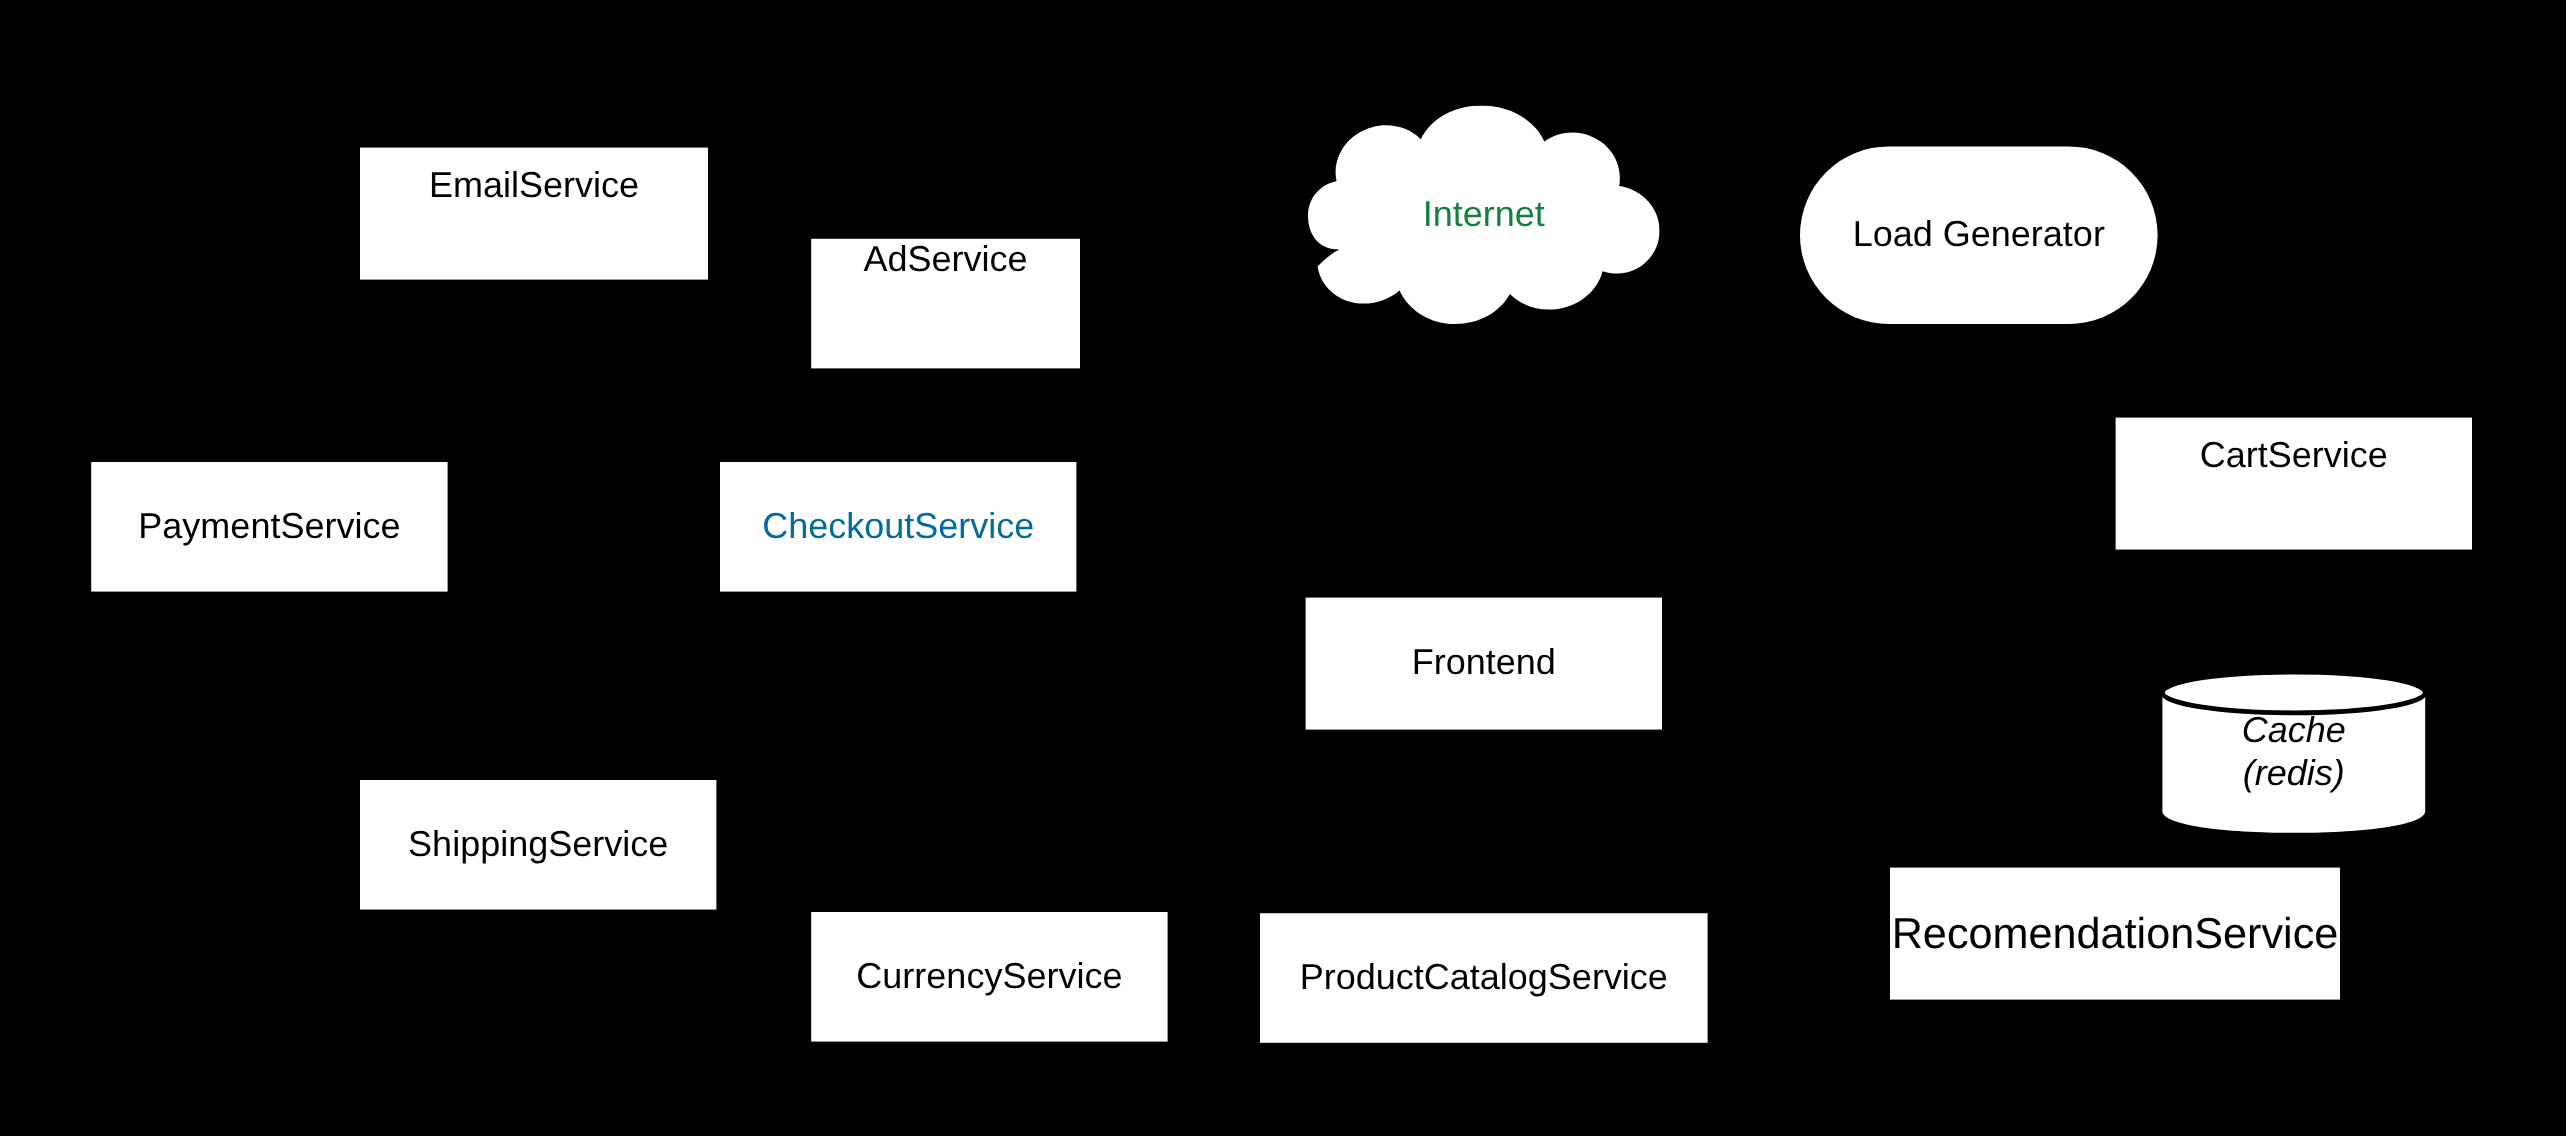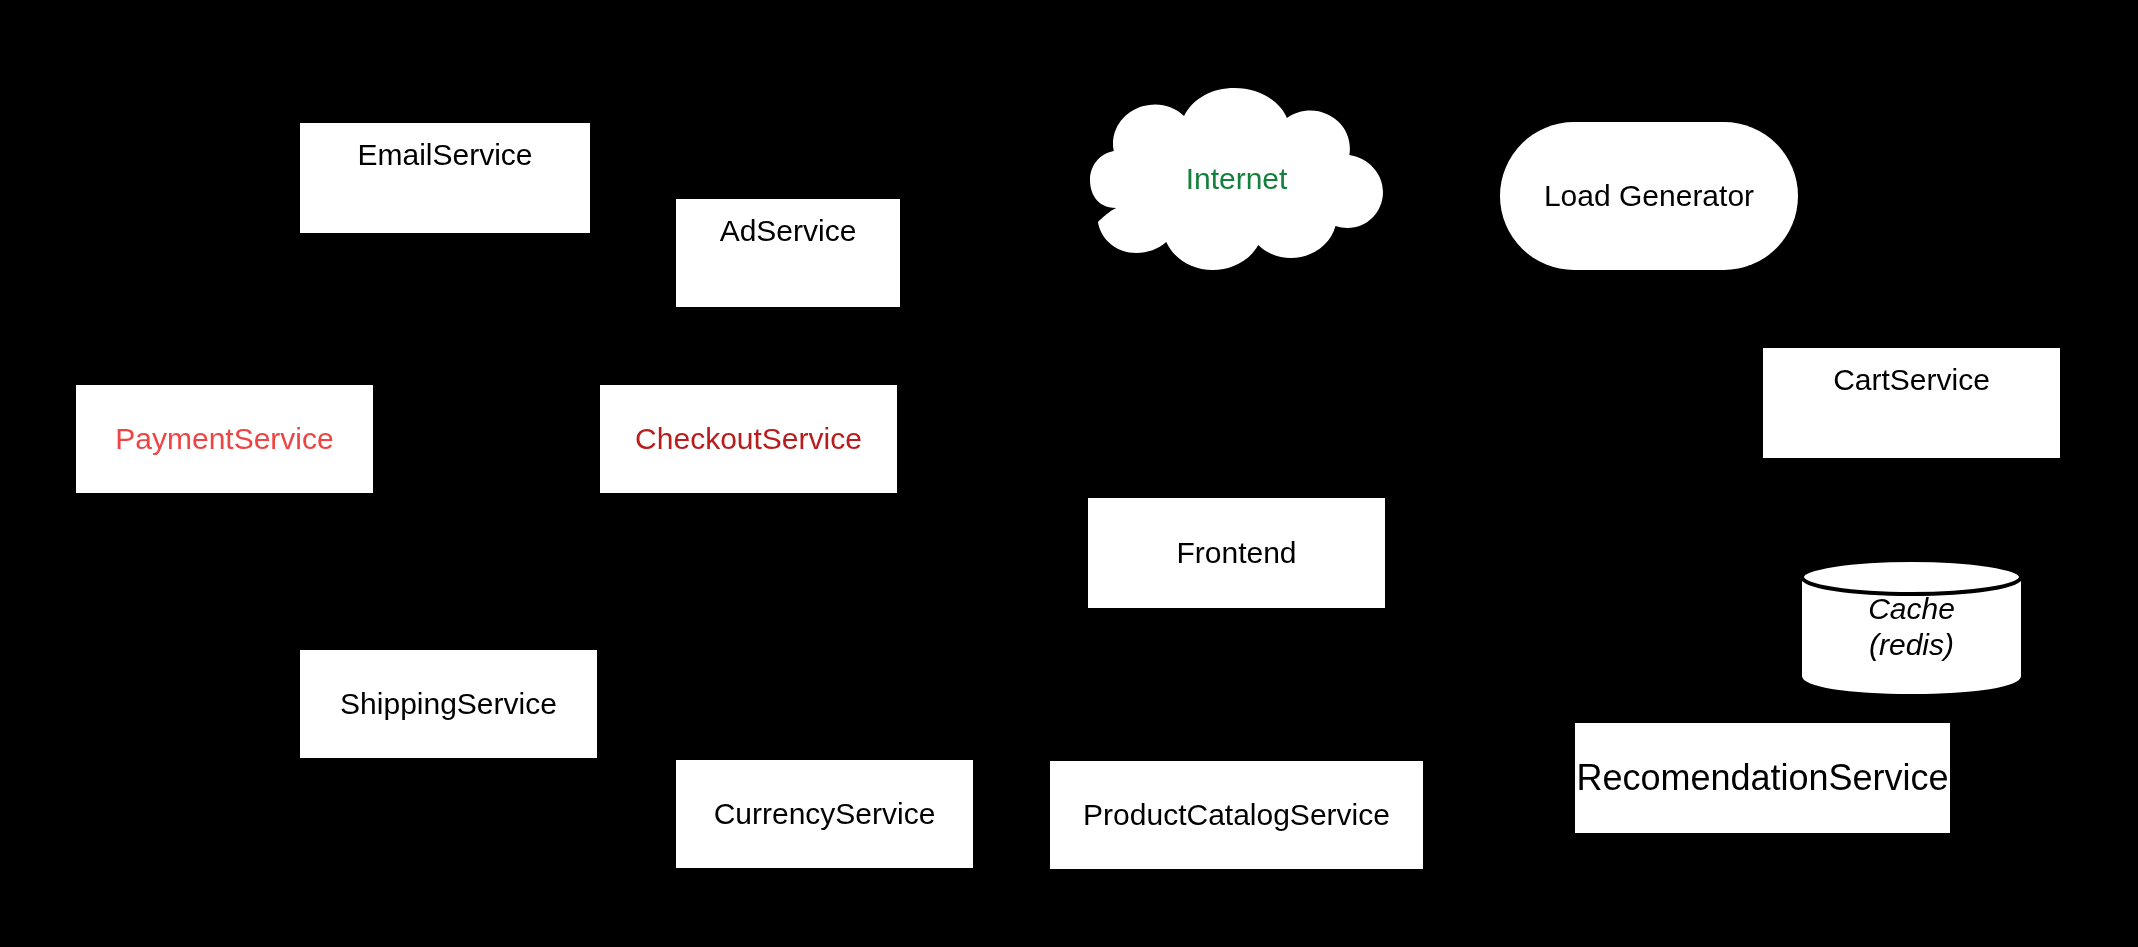--- a/index.html
+++ b/index.html
@@ -63,36 +63,36 @@
   
   .cylinder { background: transparent; font-style: italic; }
 </style>
 </head>
 <body>
 
 <div id="canvas" style="background: rgb(0, 0, 0);">
     <div class="node rect" style="left: 300px; top: 123px; width: 290px; height: 110px; font-size: 30px; color: rgb(0, 0, 0); align-items: flex-start; padding-top: 14px;">
       <span class="node-label">EmailService</span>
     </div>
-    <div class="node rect" style="left: 676px; top: 199px; width: 224px; height: 108px; font-size: 30px; color: rgb(0, 0, 0); align-items: flex-start; padding-top: 14px;">
+    <div class="node rect" style="left: 676px; top: 199px; width: 224px; height: 108px; font-size: 30px; color: rgb(0, 0, 0); align-items: flex-start; ">
       <span class="node-label">AdService</span>
     </div>
     <div class="node cloud" style="left: 1090px; top: 88px; width: 293px; height: 182px; font-size: 30px; color: #15803d;">
       <svg viewBox="0 0 296 182" preserveAspectRatio="none">
         <path d="M 26.5 120 C 6 120 0 104 0 92 C 0 78 9 66 24 63 C 20 44 32 24 54 18 C 69 14 85 18 95 28 C 104 10 124 0 146 0 C 170 0 191 12 199 30 C 210 22 226 20 239 26 C 256 33 265 50 262 67 C 282 70 296 86 296 104 C 296 124 280 140 260 140 C 256 140 252 139 248 138 C 243 157 224 170 203 170 C 190 170 178 165 170 157 C 161 173 143 182 124 182 C 103 182 85 171 77 154 C 69 161 58 165 47 165 C 27 165 11 152 8 134 C 14 128 20 123 26.5 120 Z" fill="#ffffff"></path>
       </svg>
       <span class="node-label">Internet</span>
     </div>
     <div class="node stadium" style="left: 1500px; top: 122px; width: 298px; height: 148px; font-size: 30px; color: rgb(0, 0, 0);">
       <span class="node-label">Load Generator</span>
     </div>
-    <div class="node rect" style="left: 76px; top: 385px; width: 297px; height: 108px; font-size: 30px; color: #ef4444; text-align: right;">
+    <div class="node rect" style="left: 76px; top: 385px; width: 297px; height: 108px; font-size: 30px; color: #000000; text-align: right;">
       <span class="node-label">PaymentService</span>
     </div>
-    <div class="node rect" style="left: 600px; top: 385px; width: 297px; height: 108px; font-size: 30px; color: #b91c1c;">
+    <div class="node rect" style="left: 600px; top: 385px; width: 297px; height: 108px; font-size: 30px; color: #0369a1;">
       <span class="node-label">CheckoutService</span>
     </div>
     <div class="node rect" style="left: 1763px; top: 348px; width: 297px; height: 110px; font-size: 30px; color: rgb(0, 0, 0); align-items: flex-start; padding-top: 14px;">
       <span class="node-label">CartService</span>
     </div>
     <div class="node rect" style="left: 1088px; top: 498px; width: 297px; height: 110px; font-size: 30px; color: rgb(0, 0, 0);">
       <span class="node-label">Frontend</span>
     </div>
     <div class="node cylinder" style="left: 1800px; top: 558px; width: 223px; height: 137px; font-size: 30px; color: rgb(0, 0, 0);">
       <svg viewBox="0 0 223 137" preserveAspectRatio="none">

